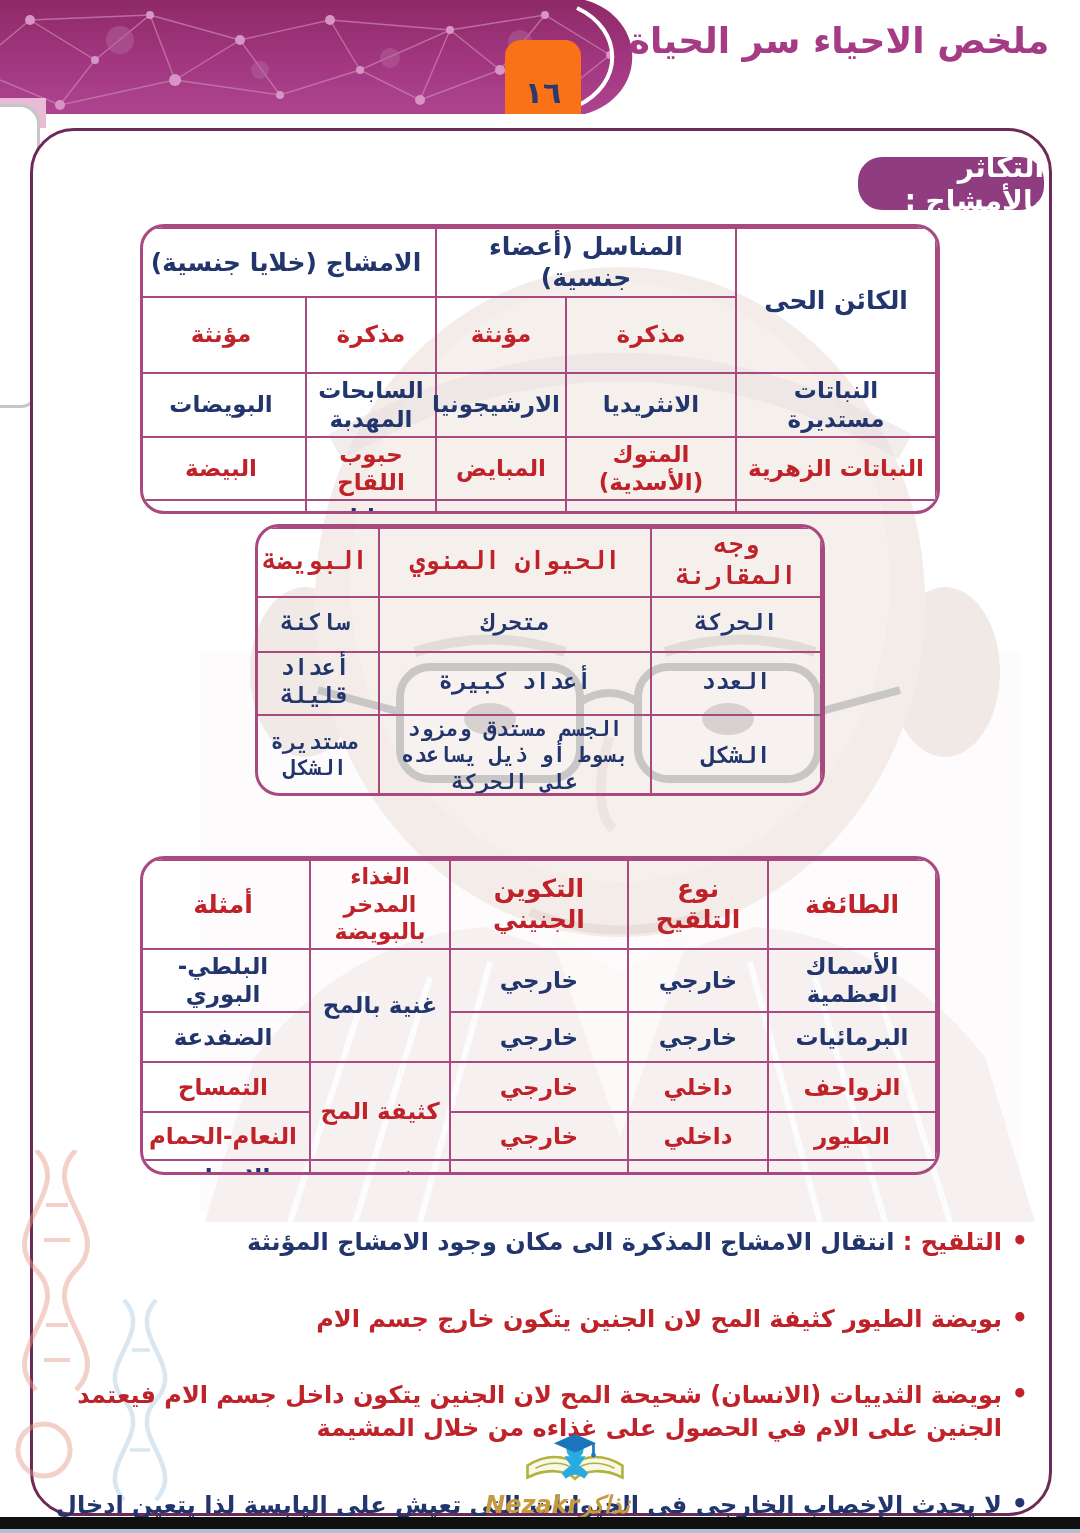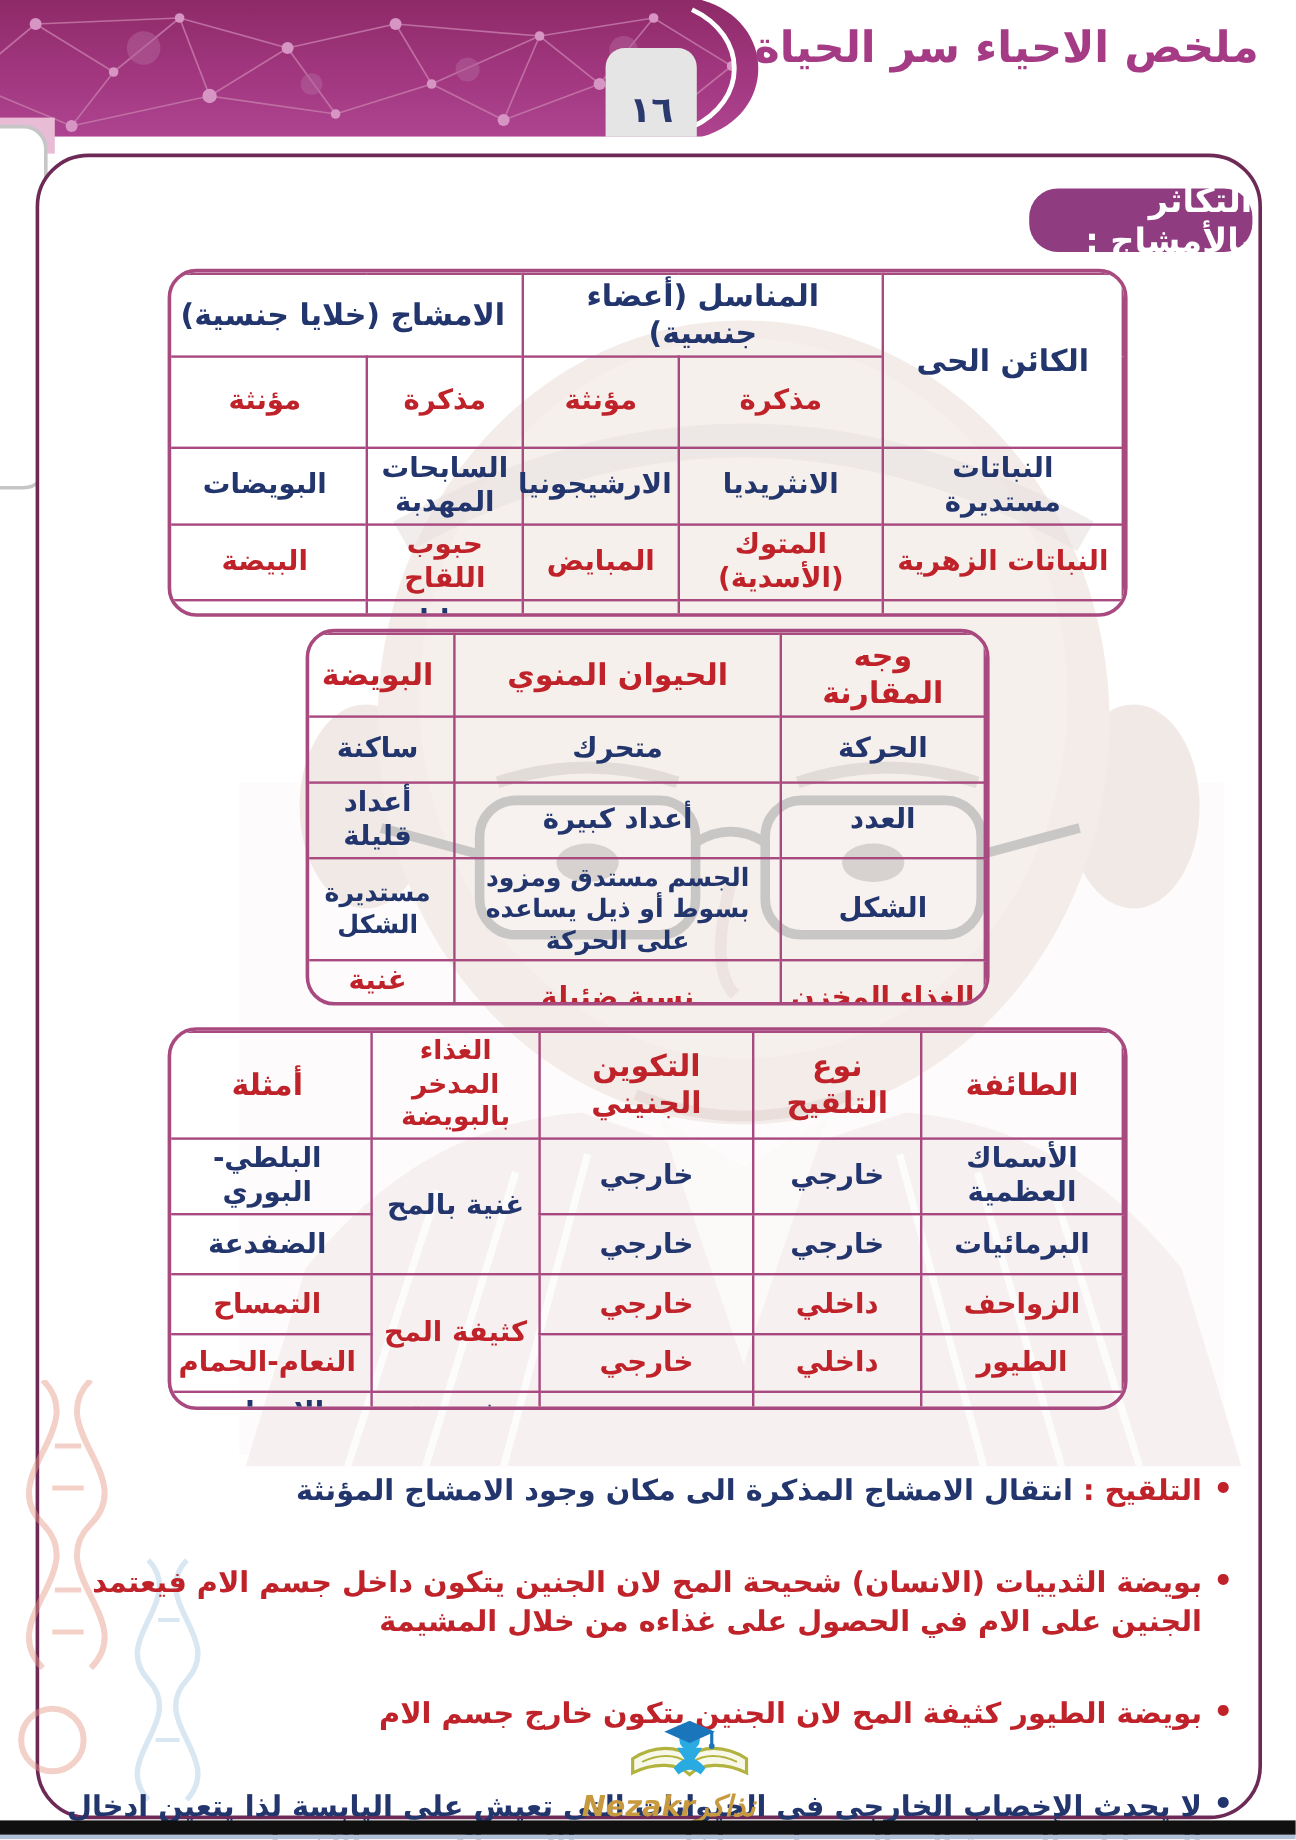--- a/index.html
+++ b/index.html
@@ -13,21 +13,21 @@
   }
   *{margin:0;padding:0;box-sizing:border-box;}
   body{background:#ffffff;font-family:"DejaVu Sans",sans-serif;}
   .page{position:relative;width:1080px;height:1533px;background:#ffffff;overflow:hidden;direction:rtl;}
 
   
   .banner{position:absolute;left:0;top:0;width:1080px;height:114px;background:#ffffff;}
   .banner svg{position:absolute;left:0;top:0;}
   .banner-title{position:absolute;right:16px;top:20px;width:450px;text-align:center;
     font-size:36px;font-weight:bold;color:var(--magenta);letter-spacing:-1px;}
-  .page-tab{position:absolute;left:505px;top:40px;width:76px;height:74px;background:#e5e5e5;
+  .page-tab{position:absolute;left:505px;top:40px;width:76px;height:74px;background:#f97316;
     border-radius:16px 16px 0 0;display:flex;align-items:flex-end;justify-content:center;
     font-size:30px;font-weight:bold;color:#2a3a6e;padding-bottom:4px;direction:ltr;}
 
   .pink-chip{position:absolute;left:0;top:98px;width:46px;height:30px;background:#e9bcd6;}
   .grey-strip{position:absolute;left:-28px;top:104px;width:68px;height:304px;
     border:3px solid #c6c6c6;border-radius:20px;background:#ffffff;}
 
   
   .main-box{position:absolute;left:30px;top:128px;width:1022px;height:1388px;
     border:3px solid #6e2a56;border-radius:44px;background:#ffffff;}
@@ -38,21 +38,21 @@
   .badge{position:absolute;left:858px;top:157px;width:186px;height:53px;background:var(--badge);
     border-radius:24px;color:#ffffff;font-size:28px;font-weight:bold;display:flex;
     align-items:center;justify-content:center;direction:rtl;}
 
   
   .tblwrap{position:absolute;border:3px solid var(--tborder);border-radius:24px;overflow:hidden;background:transparent;}
   .tblwrap table{width:100%;height:100%;border-collapse:collapse;direction:rtl;table-layout:fixed;}
   .tblwrap td{border:2px solid var(--tborder);text-align:center;vertical-align:middle;
     font-weight:bold;font-size:23px;padding:2px 5px;line-height:1.25;}
   .t1{left:140px;top:224px;width:800px;height:290px;}
-  .t2{left:255px;top:524px;width:570px;height:314px;}
+  .t2{left:255px;top:524px;width:570px;height:272px;font-family:Liberation Mono, monospace;}
   .t3{left:140px;top:856px;width:800px;height:319px;}
   td.blue,tr.c-blue td{color:var(--blue);}
   td.red, tr.c-red  td{color:var(--red);}
   td.hdr{font-size:25px;}
 
   
   .bullets{position:absolute;right:46px;top:1182px;width:995px;direction:rtl;}
   .bullet{position:relative;padding-right:32px;font-size:24px;font-weight:bold;
     line-height:1.36;margin-bottom:5px;text-align:right;margin-top:44px;}
   .bullet::before{content:"\2022";position:absolute;right:6px;top:-2px;font-size:26px;}
@@ -305,24 +305,24 @@
     </tbody>
       </table>
   </div>
 
   <div class="bullets">
     <div class="bullet b-red">
       <span class="term">التلقيح :</span>
       <span class="btext-blue">انتقال الامشاج المذكرة الى مكان وجود الامشاج المؤنثة</span>
     </div>
     <div class="bullet b-red">
+      <span class="btext-red">بويضة الطيور كثيفة المح لان الجنين يتكون خارج جسم الام</span>
+    </div>
+    <div class="bullet b-red">
       <span class="btext-red">بويضة الثدييات (الانسان) شحيحة المح لان الجنين يتكون داخل جسم الام فيعتمد الجنين على الام في الحصول على غذاءه من خلال المشيمة</span>
-    </div>
-    <div class="bullet b-red">
-      <span class="btext-red">بويضة الطيور كثيفة المح لان الجنين يتكون خارج جسم الام</span>
     </div>
     <div class="bullet b-blue">
       <span class="btext-blue">لا يحدث الإخصاب الخارجي في الحيوانات التي تعيش على اليابسة لذا يتعين ادخال الحيوانات المنوية الى البويضات بداخل جسم الانثى لكي يتم الاخصاب</span>
     </div>
   </div>
 
   <div class="logo">
     <svg width="110" height="58" viewBox="0 0 80 44">
       <path d="M4,27 C18,18 33,19 40,26 C47,19 62,18 76,27 L76,36 C62,29 47,30 40,37 C33,30 18,29 4,36 Z" fill="#f7f7ea" stroke="#b2b23e" stroke-width="2"></path>
       <path d="M10,29 C20,24 31,24 38,29 M42,29 C49,24 60,24 70,29" stroke="#b2b23e" stroke-width="1.2" fill="none"></path>

